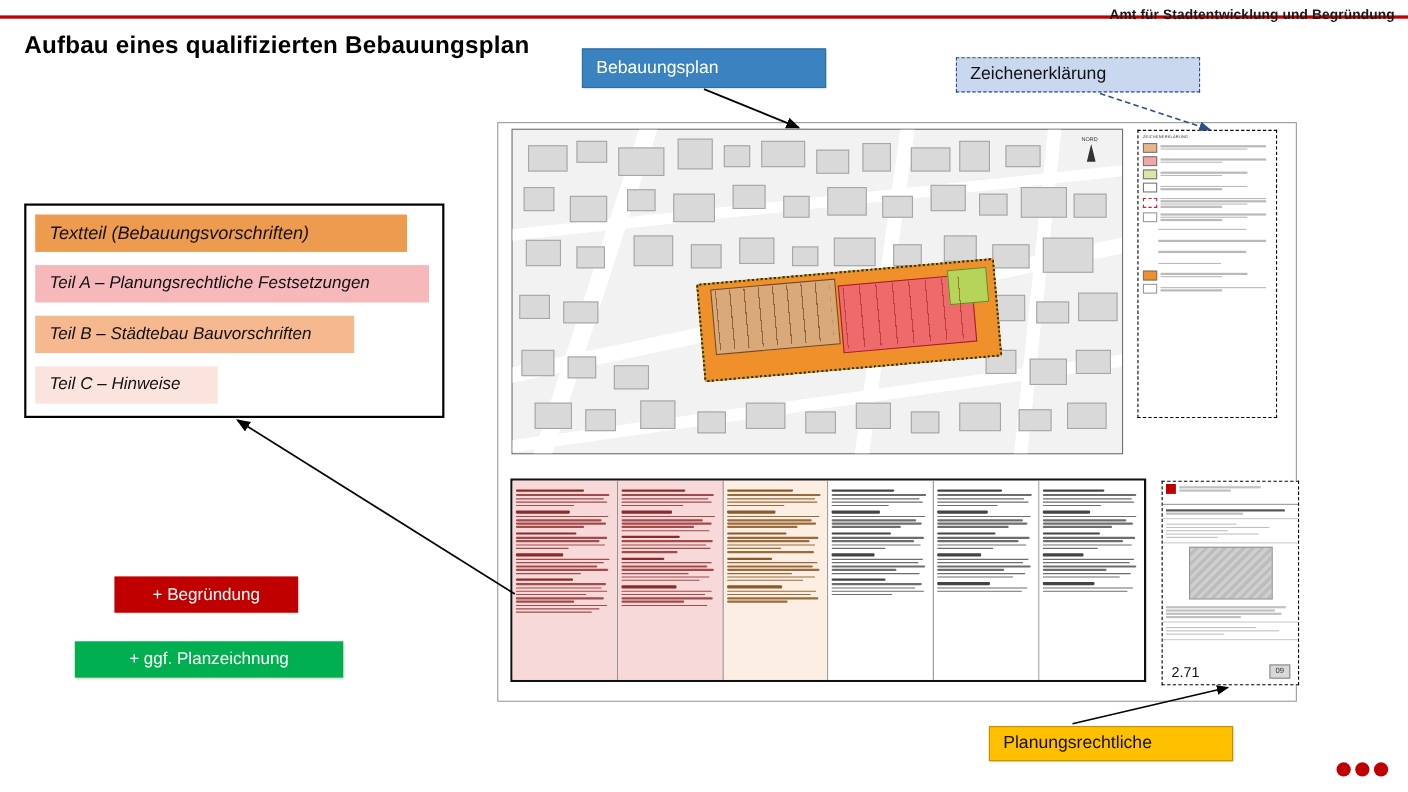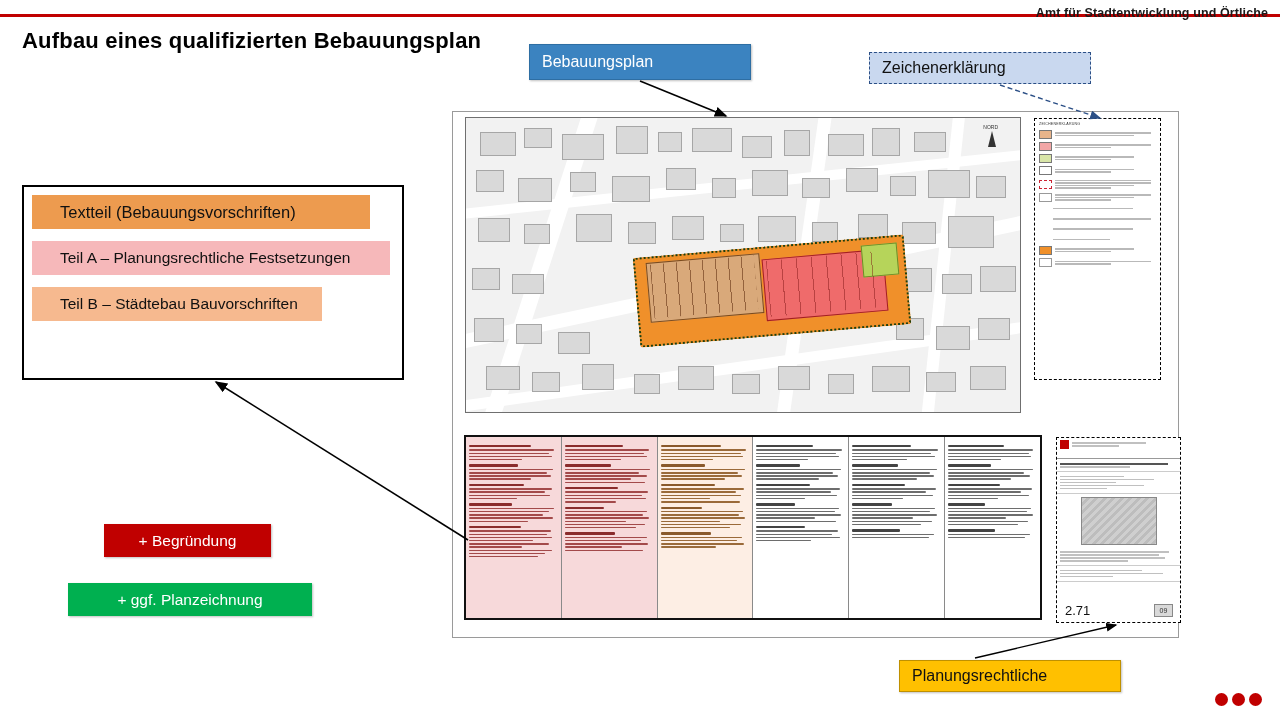--- a/index.html
+++ b/index.html
@@ -60,22 +60,22 @@
     box-shadow:1px 1px 2px rgba(0,0,0,.25);
   }
 
   
   #textteil-panel{
     position:absolute;left:22px;top:185px;width:382px;height:195px;
     border:2px solid #000;background:#fff;box-sizing:border-box;
   }
   .tt-band{
     position:absolute;box-sizing:border-box;
-    display:flex;align-items:center;padding-left:28px;
-    font-size:15.5px;color:#111;
+    display:flex;align-items:center;padding-left:13px;
+    font-size:15.5px;color:#111;font-style:italic;
   }
   #tt-head{left:8px;top:8px;width:338px;height:34px;background:#ed9b4f;font-size:16.5px;}
   #tt-a{left:8px;top:54px;width:358px;height:34px;background:#f6b8ba;}
   #tt-b{left:8px;top:100px;width:290px;height:34px;background:#f6b98f;}
   #tt-c{left:8px;top:146px;width:166px;height:34px;background:#fbe4dd;}
 
   
   svg.arrow-layer{position:absolute;left:0;top:0;width:1280px;height:720px;pointer-events:none;}
 
   
@@ -136,21 +136,21 @@
 
   
   #logo-dots{position:absolute;right:18px;bottom:14px;display:flex;gap:4px;}
   #logo-dots i{display:block;width:13px;height:13px;border-radius:50%;background:#c00000;}
 </style>
 </head>
 <body>
 
 <div id="header-rule"></div>
 <div id="header-rule2"></div>
-<div id="dept-label">Amt für Stadtentwicklung und Örtliche</div>
+<div id="dept-label">Amt für Stadtentwicklung und Begründung</div>
 <div id="page-title">Aufbau eines qualifizierten Bebauungsplan</div>
 
 <div class="callout" id="planzeichnung-box">
   <span>Bebauungsplan</span>
 </div>
 <div class="callout" id="zeichenerklaerung-box">
   <span>Zeichenerklärung</span>
 </div>
 <div class="callout" id="verfahrensvermerke-box">
   <span>Planungsrechtliche</span>
@@ -164,20 +164,23 @@
 
 <div id="textteil-panel">
   <div class="tt-band" id="tt-head">
     <span>Textteil (Bebauungsvorschriften)</span>
   </div>
   <div class="tt-band" id="tt-a">
     <span>Teil A – Planungsrechtliche Festsetzungen</span>
   </div>
   <div class="tt-band" id="tt-b">
     <span>Teil B – Städtebau Bauvorschriften</span>
+  </div>
+  <div class="tt-band" id="tt-c">
+    <span>Teil C – Hinweise</span>
   </div>
 </div>
 
 <div id="plan-sheet"></div>
 
 <div id="map-frame">
 
   <div class="road" style="left:-40px;top:150px;width:700px;height:14px;transform:rotate(-12deg);"></div>
   <div class="road" style="left:60px;top:-30px;width:16px;height:400px;transform:rotate(18deg);"></div>
   <div class="road" style="left:330px;top:-40px;width:13px;height:400px;transform:rotate(8deg);"></div>

